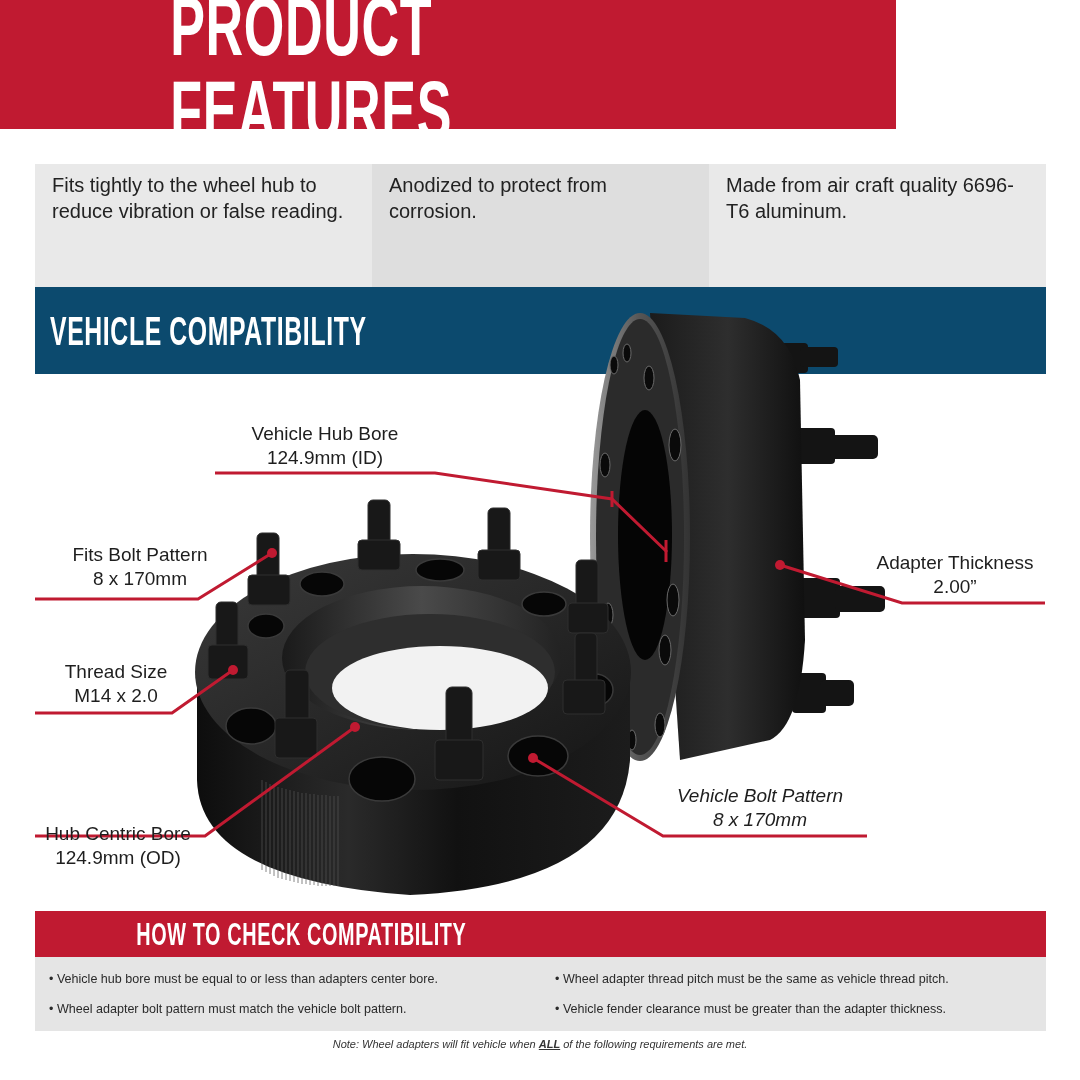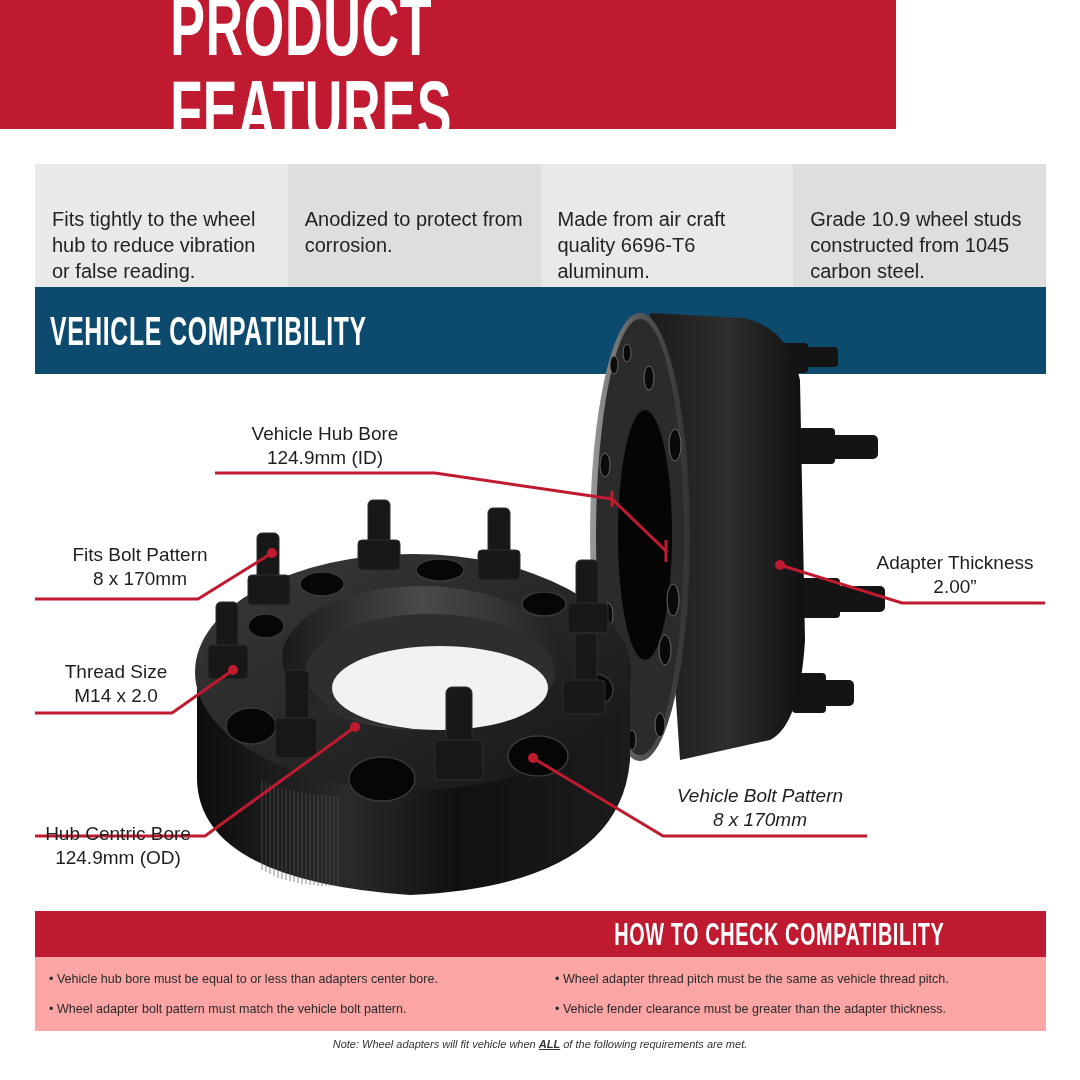--- a/index.html
+++ b/index.html
@@ -14,21 +14,21 @@
     font-family: "Liberation Sans Narrow", "Liberation Sans", sans-serif;
     font-weight: 700; color: #fff; font-size: 84px; letter-spacing: 1px;
     transform: scaleX(0.62); transform-origin: center; line-height: 1; margin-top: 6px;
   }
 
   .features {
     position: absolute; left: 35px; top: 164px; width: 1011px; height: 123px;
     display: flex;
   }
   .feature {
-    flex: 1; padding: 42px 16px 0 17px; font-size: 20px; line-height: 26px; color: #222;
+    flex: 1; padding: 8px 16px 0 17px; font-size: 20px; line-height: 26px; color: #222;
   }
   .feature:nth-child(odd) { background: #e9e9e9; }
   .feature:nth-child(even) { background: #dedede; }
 
   .compat-bar {
     position: absolute; left: 35px; top: 287px; width: 1011px; height: 87px;
     background: #0c4a6e;
   }
   .compat-title {
     position: absolute; left: 15px; top: 24px;
@@ -38,29 +38,29 @@
 
   .diagram { position: absolute; left: 0; top: 0; width: 1080px; height: 1080px; pointer-events: none; }
   .diagram svg { position: absolute; left: 0; top: 0; }
 
   .callout {
     position: absolute; font-size: 19px; line-height: 24px; color: #1e1e1e; text-align: center;
   }
 
   .howto-bar {
     position: absolute; left: 35px; top: 911px; width: 1011px; height: 46px;
-    background: #c01a31; display: flex; align-items: center; justify-content: flex-end;
+    background: #c01a31; display: flex; align-items: center; justify-content: flex-start;
   }
   .howto-title {
     font-weight: 700; color: #fff; font-size: 32px; line-height: 1;
     transform: scaleX(0.62); letter-spacing: 1px; white-space: nowrap;
   }
   .howto-body {
     position: absolute; left: 35px; top: 957px; width: 1011px; height: 74px;
-    background: #fca5a5;
+    background: #e5e5e5;
   }
   .howto-item {
     position: absolute; font-size: 13.5px; color: #2a2a2a; white-space: nowrap;
     transform: scaleX(0.93); transform-origin: left center;
   }
   .note {
     position: absolute; left: 0; top: 1038px; width: 1080px; text-align: center;
     font-size: 11px; font-style: italic; color: #333;
   }
   .note u { font-weight: 700; font-style: italic; }
@@ -69,21 +69,20 @@
 <body>
 
 <div class="banner">
   <div class="banner-title">PRODUCT FEATURES</div>
 </div>
 
 <div class="features">
   <div class="feature">Fits tightly to the wheel hub to reduce vibration or false reading.</div>
   <div class="feature">Anodized to protect from corrosion.</div>
   <div class="feature">Made from air craft quality 6696-T6 aluminum.</div>
-  <div class="feature">Grade 10.9 wheel studs constructed from 1045 carbon steel.</div>
 </div>
 
 <div class="compat-bar">
   <div class="compat-title">VEHICLE COMPATIBILITY</div>
 </div>
 
 <div class="diagram">
   <svg width="1080" height="1080" viewBox="0 0 1080 1080">
     <defs>
       <linearGradient id="sideGrad" x1="0" x2="1" y1="0" y2="0">

